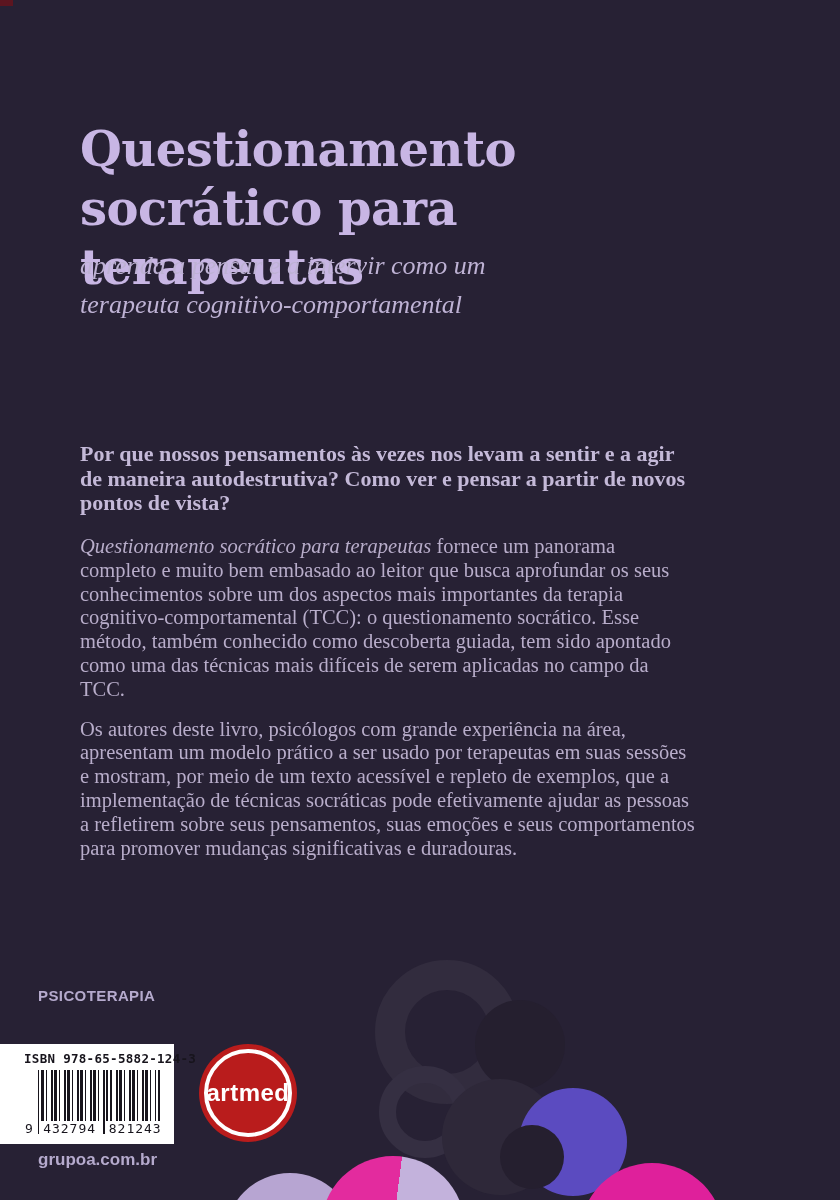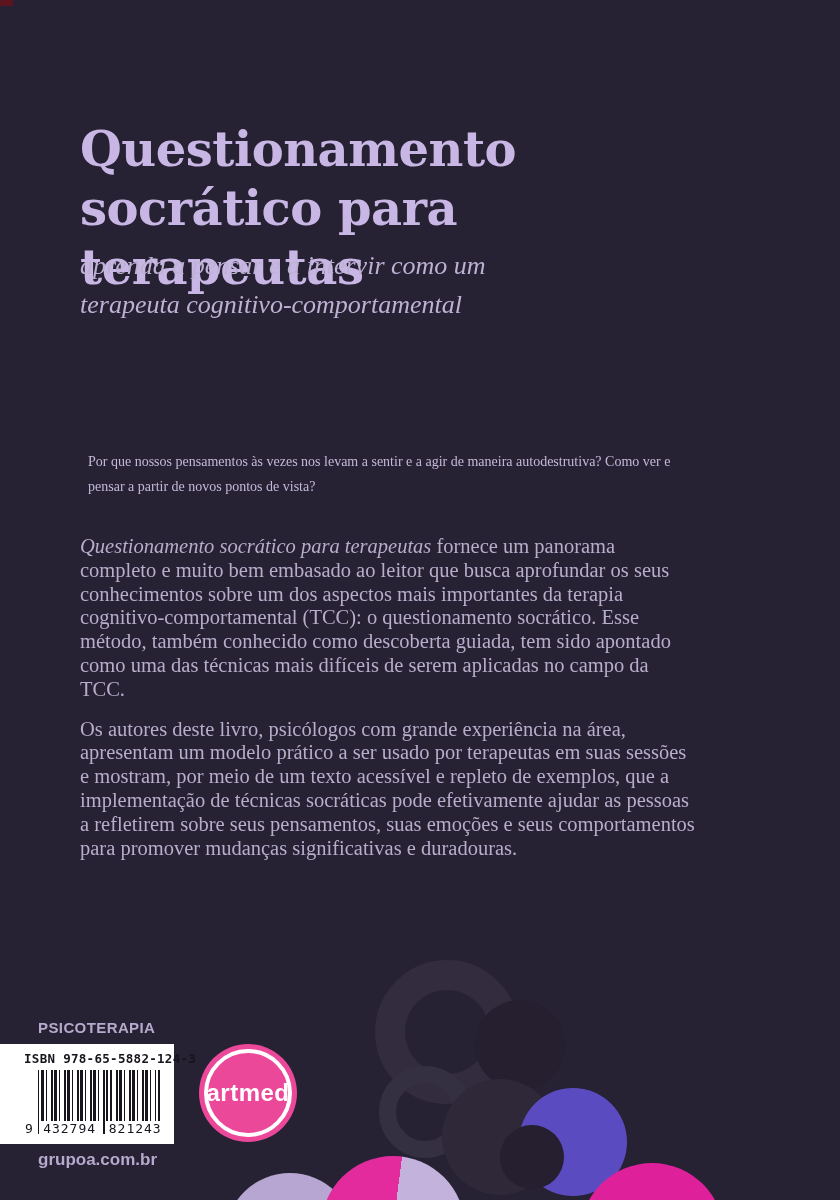--- a/index.html
+++ b/index.html
@@ -39,37 +39,37 @@
   .authors {
     position: absolute; left: 80px; top: 372px;
     margin: 0;
     font-family: "DejaVu Serif", serif;
     font-weight: bold;
     font-size: 27px; line-height: 32px;
     color: #d02c92;
   }
   .intro-question {
     position: absolute; left: 80px; top: 442px;
-    width: 615px; margin: 8px;
-    font-weight: normal;
-    font-size: 14px; line-height: 24.5px;
+    width: 615px; margin: 0;
+    font-weight: bold;
+    font-size: 22px; line-height: 24.5px;
     color: #c4b9d8;
   }
   .body-copy {
     position: absolute; left: 80px; top: 519px;
     width: 615px;
     font-size: 20.5px; line-height: 23.8px;
     color: #b8adca;
   }
   .body-copy p { margin: 16px 0 13px 0; }
   .lead-italic { font-style: italic; }
 
   
   .category-label {
-    position: absolute; left: 38px; top: 1019px;
+    position: absolute; left: 38px; top: 987px;
     font-family: "Liberation Sans", sans-serif;
     font-weight: bold;
     font-size: 15px; letter-spacing: 0.4px;
     color: #b5aacd;
   }
   .website {
     position: absolute; left: 38px; top: 1150px;
     font-family: "Liberation Sans", sans-serif;
     font-weight: bold;
     font-size: 17px;
@@ -114,21 +114,21 @@
     line-height: 15px;
   }
   .barcode-digits .grp { background: #ffffff; flex: 1; text-align: center; letter-spacing: 1px; }
   .barcode-digits .lead { background: #ffffff; padding-right: 1px; }
 
   
   .publisher-logo {
     position: absolute; left: 199px; top: 1044px;
     width: 98px; height: 98px;
     border-radius: 50%;
-    background: #ec4899;
+    background: #b91c1c;
     display: flex; align-items: center; justify-content: center;
   }
   .logo-ring {
     position: absolute; inset: 5px;
     border-radius: 50%;
     border: 4.5px solid #ffffff;
   }
   .logo-text {
     font-family: "Liberation Sans", sans-serif;
     font-weight: bold; font-size: 24px;

